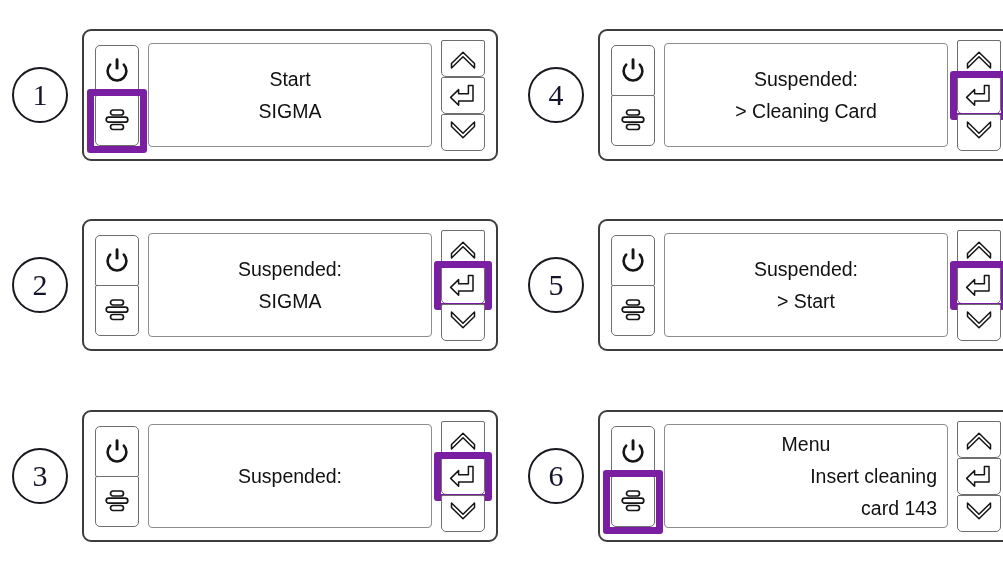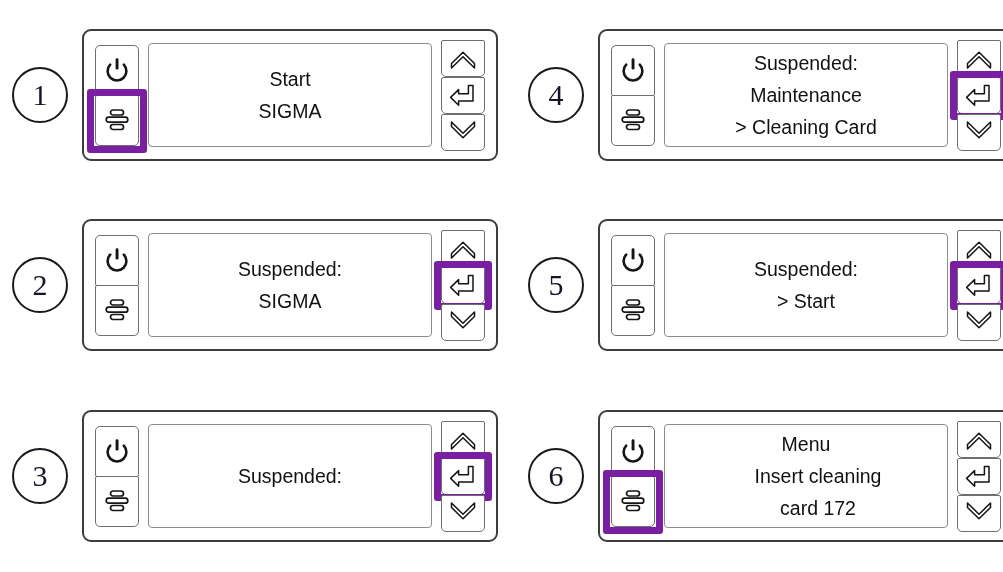--- a/index.html
+++ b/index.html
@@ -131,21 +131,21 @@
     overflow: hidden;
   }
   .dline {
     font-size: 19.5px;
     line-height: 30px;
     text-align: center;
     white-space: nowrap;
     color: #111;
   }
   .dline.left {
-    text-align: center;
+    text-align: right;
     padding-left: 24px;
   }
   .dline:empty { display: none; }
 
   
   .right-keys {
     flex: 0 0 auto;
     width: 44px;
     display: flex;
     flex-direction: column;
@@ -251,21 +251,20 @@
                     <rect x="8.5" y="5.0" width="13" height="5.0" rx="2.5" fill="none" stroke="#151515" stroke-width="1.7"></rect>
                     <rect x="4.2" y="12.2" width="21.6" height="5.0" rx="2.5" fill="none" stroke="#151515" stroke-width="1.7"></rect>
                     <rect x="8.5" y="19.5" width="13" height="5.0" rx="2.5" fill="none" stroke="#151515" stroke-width="1.7"></rect>
                   </svg>
                 </span>
               </div>
             </div>
           </div>
           <div class="display">
             <div class="dline">Suspended:</div>
-            <div class="dline">Maintenance</div>
             <div class="dline">&gt; Cleaning Card</div>
           </div>
           <div class="right-keys">
             <div class="hl-wrap rk" style="--accent: #7a1fa2;">
               <div class="keybtn">
                 <span>
                   <svg width="30" height="30" viewBox="0 0 30 30" aria-hidden="true">
                     <path d="M3.5 20.5 L15 9.2 L26.5 20.5 L26.5 25.0 L15 13.8 L3.5 25.0 Z" fill="#ffffff" stroke="#151515" stroke-width="1.5" stroke-linejoin="round"></path>
                   </svg>
                 </span>
@@ -496,21 +495,21 @@
                     <rect x="4.2" y="12.2" width="21.6" height="5.0" rx="2.5" fill="none" stroke="#151515" stroke-width="1.7"></rect>
                     <rect x="8.5" y="19.5" width="13" height="5.0" rx="2.5" fill="none" stroke="#151515" stroke-width="1.7"></rect>
                   </svg>
                 </span>
               </div>
             </div>
           </div>
           <div class="display">
             <div class="dline">Menu</div>
             <div class="dline left">Insert cleaning</div>
-            <div class="dline left">card 172</div>
+            <div class="dline left">card 143</div>
           </div>
           <div class="right-keys">
             <div class="hl-wrap rk" style="--accent: #7a1fa2;">
               <div class="keybtn">
                 <span>
                   <svg width="30" height="30" viewBox="0 0 30 30" aria-hidden="true">
                     <path d="M3.5 20.5 L15 9.2 L26.5 20.5 L26.5 25.0 L15 13.8 L3.5 25.0 Z" fill="#ffffff" stroke="#151515" stroke-width="1.5" stroke-linejoin="round"></path>
                   </svg>
                 </span>
               </div>

